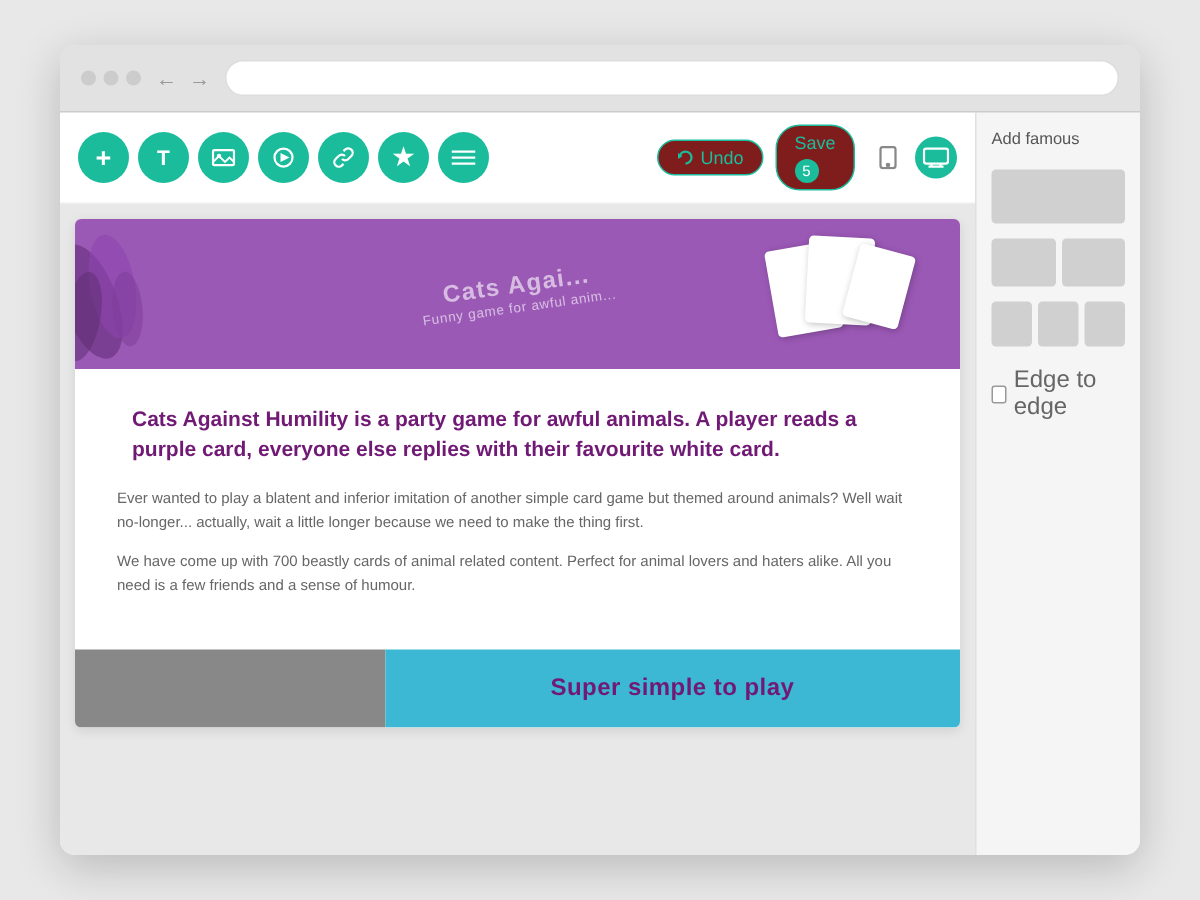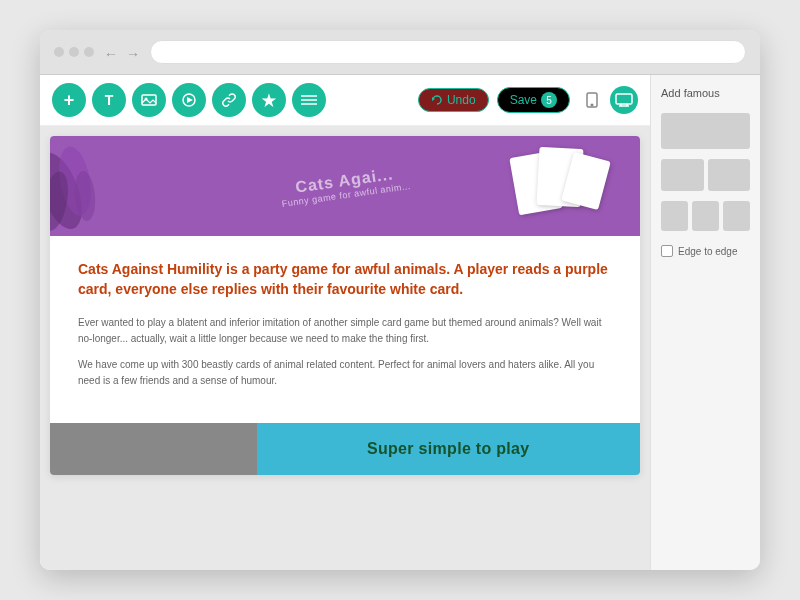--- a/index.html
+++ b/index.html
@@ -129,30 +129,30 @@
       border-radius: 16px;
       padding: 4px 12px;
       font-size: 12px;
       cursor: pointer;
       display: flex;
       align-items: center;
       gap: 4px;
     }
 
     .save-btn {
-      background: #000000;
+      background: #7f1d1d;
       border: 1.5px solid #1abc9c;
       color: #1abc9c;
       border-radius: 16px;
       padding: 4px 12px;
       font-size: 12px;
       cursor: pointer;
       display: flex;
-      align-items: center;
       gap: 4px;
+      flex-direction: column;
     }
 
     .save-badge {
       background: #1abc9c;
       color: white;
       border-radius: 50%;
       width: 16px;
       height: 16px;
       font-size: 10px;
       display: flex;
@@ -274,23 +274,24 @@
 
     
     .content-section {
       padding: 24px 28px;
       background: white;
     }
 
     .content-headline {
       font-size: 14px;
       font-weight: 600;
-      color: #c2410c;
+      color: #701a75;
       line-height: 1.4;
       margin-bottom: 16px;
+      margin-left: 10px;
     }
 
     .content-body {
       font-size: 10px;
       color: #666;
       line-height: 1.6;
       margin-bottom: 10px;
     }
 
     
@@ -306,21 +307,21 @@
 
     .cta-right {
       background: #3db8d4;
       flex: 1;
       display: flex;
       align-items: center;
       justify-content: center;
     }
 
     .cta-text {
-      color: #14532d;
+      color: #701a75;
       font-size: 16px;
       font-weight: 600;
       letter-spacing: 0.3px;
     }
 
     
     .right-sidebar {
       width: 110px;
       background: #f5f5f5;
       border-left: 1px solid #e0e0e0;
@@ -373,21 +374,21 @@
 
     .checkbox {
       width: 12px;
       height: 12px;
       border: 1.5px solid #999;
       border-radius: 2px;
       background: white;
     }
 
     .edge-label {
-      font-size: 10px;
+      font-size: 16px;
       color: #666;
     }
   </style>
 </head>
 <body>
 
 <div class="browser-window">
 
   <div class="browser-titlebar">
     <div class="browser-dots">
@@ -492,21 +493,21 @@
             <div class="card-decoration">
               <div class="card-white" style="position:relative; transform:rotate(-10deg); top:8px; left:30px; width:44px; height:58px; background:white; border-radius:3px; box-shadow:1px 1px 5px rgba(0,0,0,0.25);"></div>
               <div class="card-white" style="position:relative; transform:rotate(3deg); top:2px; left:10px; width:44px; height:58px; background:white; border-radius:3px; box-shadow:1px 1px 5px rgba(0,0,0,0.25);"></div>
               <div class="card-white" style="position:relative; transform:rotate(15deg); top:10px; left:-5px; width:38px; height:50px; background:white; border-radius:3px; box-shadow:1px 1px 5px rgba(0,0,0,0.25);"></div>
             </div>
           </div>
 
           <div class="content-section">
             <p class="content-headline">Cats Against Humility is a party game for awful animals. A player reads a purple card, everyone else replies with their favourite white card.</p>
             <p class="content-body">Ever wanted to play a blatent and inferior imitation of another simple card game but themed around animals? Well wait no-longer... actually, wait a little longer because we need to make the thing first.</p>
-            <p class="content-body">We have come up with 300 beastly cards of animal related content. Perfect for animal lovers and haters alike. All you need is a few friends and a sense of humour.</p>
+            <p class="content-body">We have come up with 700 beastly cards of animal related content. Perfect for animal lovers and haters alike. All you need is a few friends and a sense of humour.</p>
           </div>
 
           <div class="cta-section">
             <div class="cta-left"></div>
             <div class="cta-right">
               <span class="cta-text">Super simple to play</span>
             </div>
           </div>
 
         </div>

